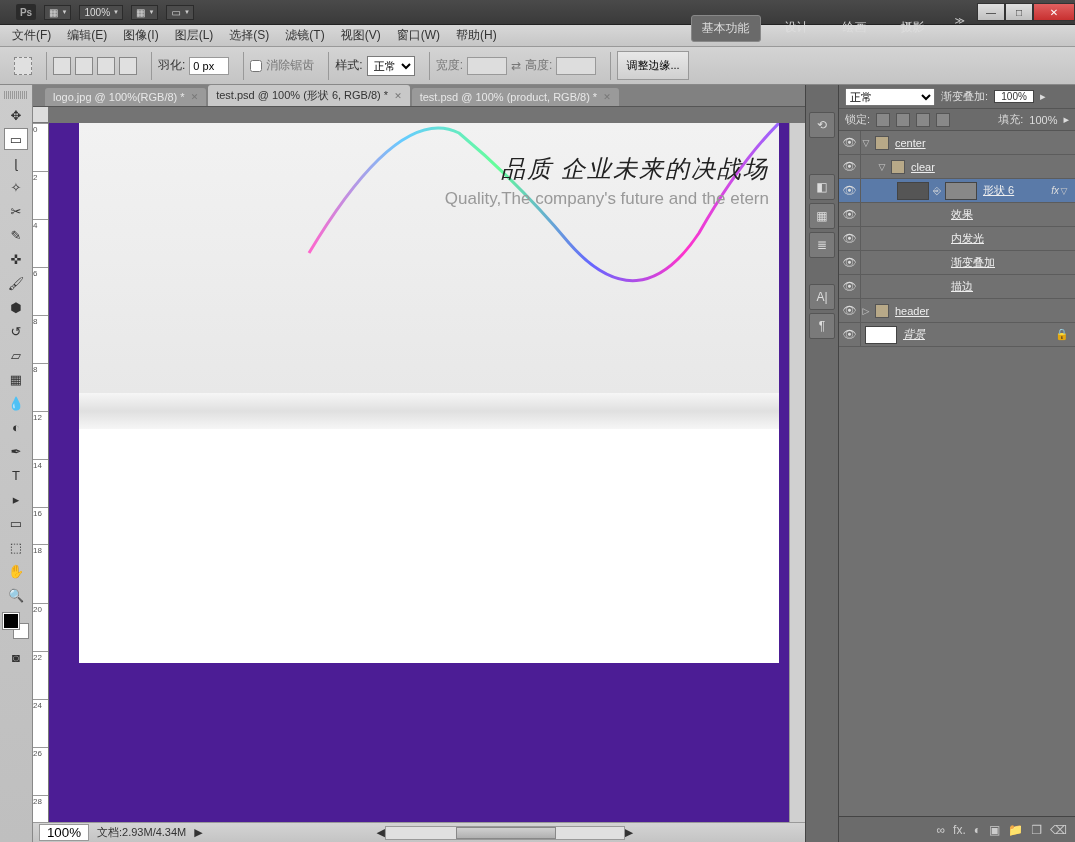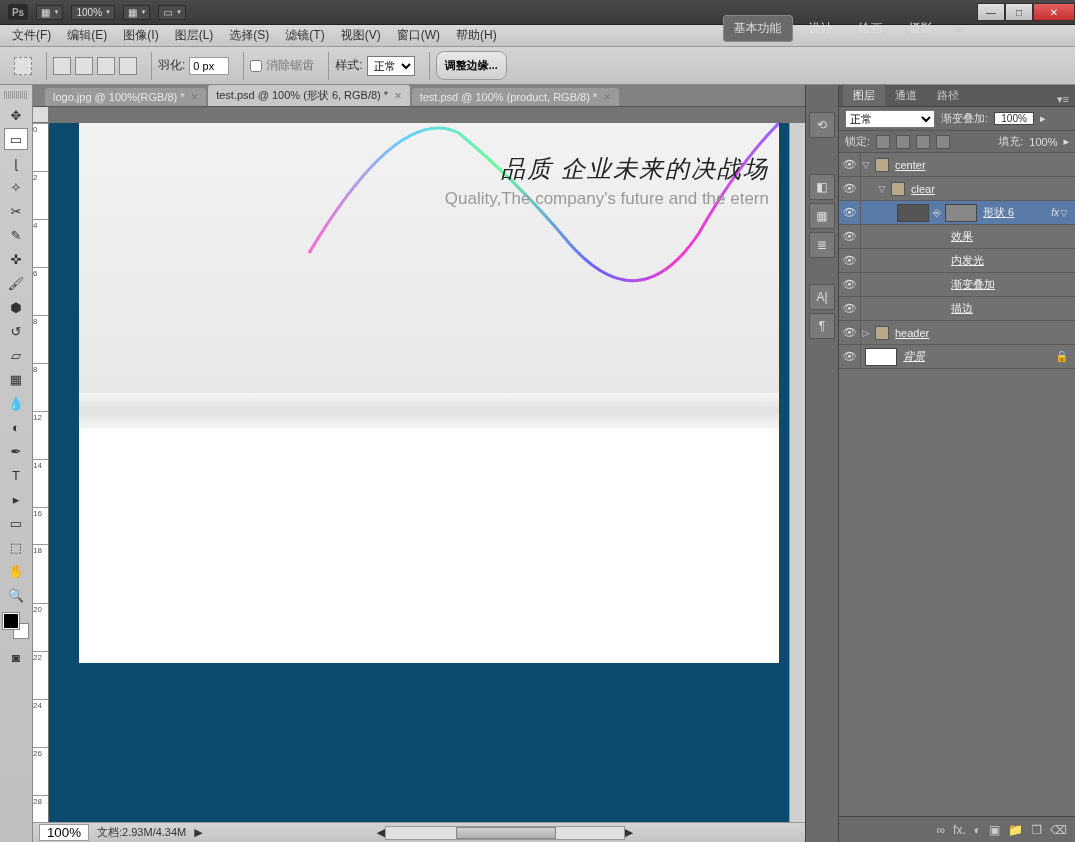--- a/index.html
+++ b/index.html
@@ -1,25 +1,25 @@
 <!DOCTYPE html>
 <html><head>
 <meta charset="utf-8">
 <style>
 * { margin: 0; padding: 0; box-sizing: border-box; font-family: "Microsoft YaHei", Arial, sans-serif; }
 body { width: 1075px; height: 842px; background: #535353; overflow: hidden; font-size: 11px; color: #333; }
 
 
 .app-bar { height: 25px; background: linear-gradient(#4a4a4a, #3a3a3a); display: flex; align-items: center; border-bottom: 1px solid #222; }
-.app-bar .left { display: flex; align-items: center; gap: 8px; padding-left: 8px; }
+.app-bar .left { display: flex; align-items: center; gap: 8px; padding-left: 16px; }
 .ps-logo { width: 20px; height: 16px; background: #2b2b2b; color: #aaa; font-size: 10px; display: flex; align-items: center; justify-content: center; border-radius: 2px; font-weight: bold; }
 .top-dd { background: #4c4c4c; border: 1px solid #2b2b2b; color: #ddd; font-size: 10px; padding: 1px 12px 1px 4px; position: relative; }
 .top-dd::after { content: "▼"; font-size: 6px; position: absolute; right: 3px; top: 3px; color: #ccc;}
 .app-bar .spacer { flex: 1; }
-.workspace-tabs { display: flex; align-items: center; gap: 6px; margin-top: 32px; }
+.workspace-tabs { display: flex; align-items: flex-start; gap: 14px; margin-top: 32px; }
 .ws-tab { color: #ddd; padding: 4px 10px; font-size: 12px; cursor: pointer; }
 .ws-tab.active { background: #6a6a6a; border: 1px solid #888; border-radius: 3px; }
 .ws-arrows { color: #ccc; padding: 0 6px; font-size: 10px; }
 .win-controls { display: flex; margin-left: 6px; }
 .win-btn { width: 28px; height: 18px; border: 1px solid #333; display: flex; align-items: center; justify-content: center; font-size: 10px; }
 .win-min { background: linear-gradient(#e0e0e0,#c0c0c0); }
 .win-max { background: linear-gradient(#e0e0e0,#c0c0c0); }
 .win-close { background: linear-gradient(#e06060,#c83030); color: #fff; width: 42px; }
 
 
@@ -28,21 +28,21 @@
 
 
 .options-bar { height: 38px; background: linear-gradient(#d4d4d4,#c4c4c4); display: flex; align-items: center; padding: 0 8px; gap: 8px; border-bottom: 1px solid #888; font-size: 12px; }
 .opt-group { display: flex; align-items: center; gap: 4px; padding: 0 6px; border-left: 1px solid #999; height: 28px; }
 .opt-group:first-child { border-left: none; }
 .opt-icon { width: 18px; height: 18px; border: 1px solid #888; background: #e0e0e0; display: inline-block; }
 .opt-input { width: 40px; height: 18px; background: #fff; border: 1px solid #999; padding: 0 3px; font-size: 11px; }
 .opt-select { height: 20px; background: #fff; border: 1px solid #7a7a7a; padding: 0 2px; font-size: 11px; }
 .opt-chk { width: 12px; height: 12px; }
 .opt-lbl { color: #777; }
-.opt-btn { padding: 6px 8px; background: linear-gradient(#e8e8e8,#d0d0d0); border: 1px solid #999; border-radius: 8px; font-size: 11px; font-weight: bold;}
+.opt-btn { padding: 6px 8px; background: linear-gradient(#e8e8e8,#d0d0d0); border: 1px solid #999; border-radius: 0; font-size: 11px;}
 
 
 .main-row { display: flex; height: 757px; }
 
 
 .toolbox { width: 33px; background: linear-gradient(#cccccc,#bfbfbf); border-right: 1px solid #888; display: flex; flex-direction: column; padding-top: 6px; }
 .tbx-handle { height: 8px; background: repeating-linear-gradient(90deg,#999,#999 1px,#ccc 1px,#ccc 2px); margin: 0 4px 4px; }
 .tool { width: 24px; height: 22px; margin: 1px auto; border: 1px solid transparent; display: flex; align-items: center; justify-content: center; font-size: 13px; color: #333; cursor: pointer; }
 .tool.active { background: #fff; border: 1px solid #888; }
 .tool-swatch { margin: 6px auto; width: 26px; height: 26px; position: relative; }
@@ -53,21 +53,21 @@
 .doc-area { flex: 1; background: #747474; display: flex; flex-direction: column; position: relative; }
 .doc-tabs { height: 22px; background: #818181; display: flex; align-items: flex-end; padding-left: 12px; border-bottom: 1px solid #555; }
 .doc-tab { background: #9a9a9a; color: #e8e8e8; padding: 3px 8px; margin-right: 2px; font-size: 11px; border-top-left-radius: 3px; border-top-right-radius: 3px; display: flex; align-items: center; gap: 6px; cursor: pointer; margin-top: 32px; }
 .doc-tab.active { background: #c8c8c8; color: #333; }
 .doc-tab .x { font-size: 9px; color: #777; }
 .doc-body { flex: 1; display: flex; position: relative; }
 .ruler-h { height: 16px; background: #fff; border-bottom: 1px solid #777; margin-left: 16px; margin-right:16px; font-size: 8px; color:#555; position: relative; overflow:hidden;}
 .ruler-v { width: 16px; background: #fff; border-right: 1px solid #777; font-size:8px; color:#555; position: relative; overflow:hidden;}
 .ruler-corner { width:16px; height:16px; background:#ddd; border-right:1px solid #777; border-bottom:1px solid #777;}
 .ruler-tick-v { position:absolute; border-top:1px solid #999; width:16px; padding-top:1px; writing-mode: horizontal-tb;}
-.canvas-wrap { flex:1; background:#0c4a6e; position:relative; overflow:hidden;}
+.canvas-wrap { flex:1; background:#4c1d95; position:relative; overflow:hidden;}
 .canvas { position:absolute; left:30px; top:0; width:700px; height:540px; background:#fff;}
 .canvas .banner { height:270px; background: linear-gradient(#f2f2f2,#e8e8e8); position:relative; overflow:hidden;}
 .banner-text { position:absolute; right:10px; top:30px; text-align:right;}
 .banner-text .cn { font-size:24px; font-family: "KaiTi", serif; color:#222; font-style:italic; letter-spacing:2px;}
 .banner-text .en { font-size:17px; color:#999; margin-top:4px;}
 .canvas .bar { height:36px; background: linear-gradient(#f6f6f6,#e0e0e0,#f6f6f6);}
 .canvas .body { height:234px; background:#fff;}
 .curve { position:absolute; pointer-events:none;}
 .scroll-v { width:16px; background:#d0d0d0; border-left:1px solid #999;}
 .statusbar { height:20px; background: linear-gradient(#d4d4d4,#c4c4c4); border-top:1px solid #999; display:flex; align-items:center; font-size:11px; padding:0 6px; gap:8px;}
@@ -159,20 +159,27 @@
   </div>
   <div class="opt-group">
     <input type="checkbox" class="opt-chk" style="">
     <span class="opt-lbl">消除锯齿</span>
   </div>
   <div class="opt-group">
     <span>样式:</span>
     <select class="opt-select"><option>正常</option></select>
   </div>
   <div class="opt-group">
+    <span class="opt-lbl">宽度:</span>
+    <input class="opt-input" disabled="" style="background: rgb(221, 221, 221);">
+    <span class="opt-lbl">⇄</span>
+    <span class="opt-lbl">高度:</span>
+    <input class="opt-input" disabled="" style="background: rgb(221, 221, 221);">
+  </div>
+  <div class="opt-group">
     <button class="opt-btn">调整边缘...</button>
   </div>
 </div>
 
 <div class="main-row">
 
   <div class="toolbox">
     <div class="tbx-handle"></div>
     <div class="tool">✥</div>
     <div class="tool active">▭</div>
@@ -285,26 +292,20 @@
       <div class="dock-btn">⟲</div>
       <div style="height:30px;"></div>
       <div class="dock-btn">◧</div>
       <div class="dock-btn">▦</div>
       <div class="dock-btn">≣</div>
       <div style="height:20px;"></div>
       <div class="dock-btn">A|</div>
       <div class="dock-btn">¶</div>
     </div>
     <div class="panels">
-      <div class="panel-tabs">
-        <div class="p-tab active">图层</div>
-        <div class="p-tab">通道</div>
-        <div class="p-tab">路径</div>
-        <span style="margin-left:auto; color:#ccc; padding:0 6px;">▾≡</span>
-      </div>
       <div class="panel-opts">
         <select><option>正常</option></select>
         <span>渐变叠加:</span>
         <span class="val">100%</span>
         <span>▸</span>
       </div>
       <div class="panel-lock">
         <span>锁定:</span>
         <span class="lock-box"></span>
         <span class="lock-box"></span>

